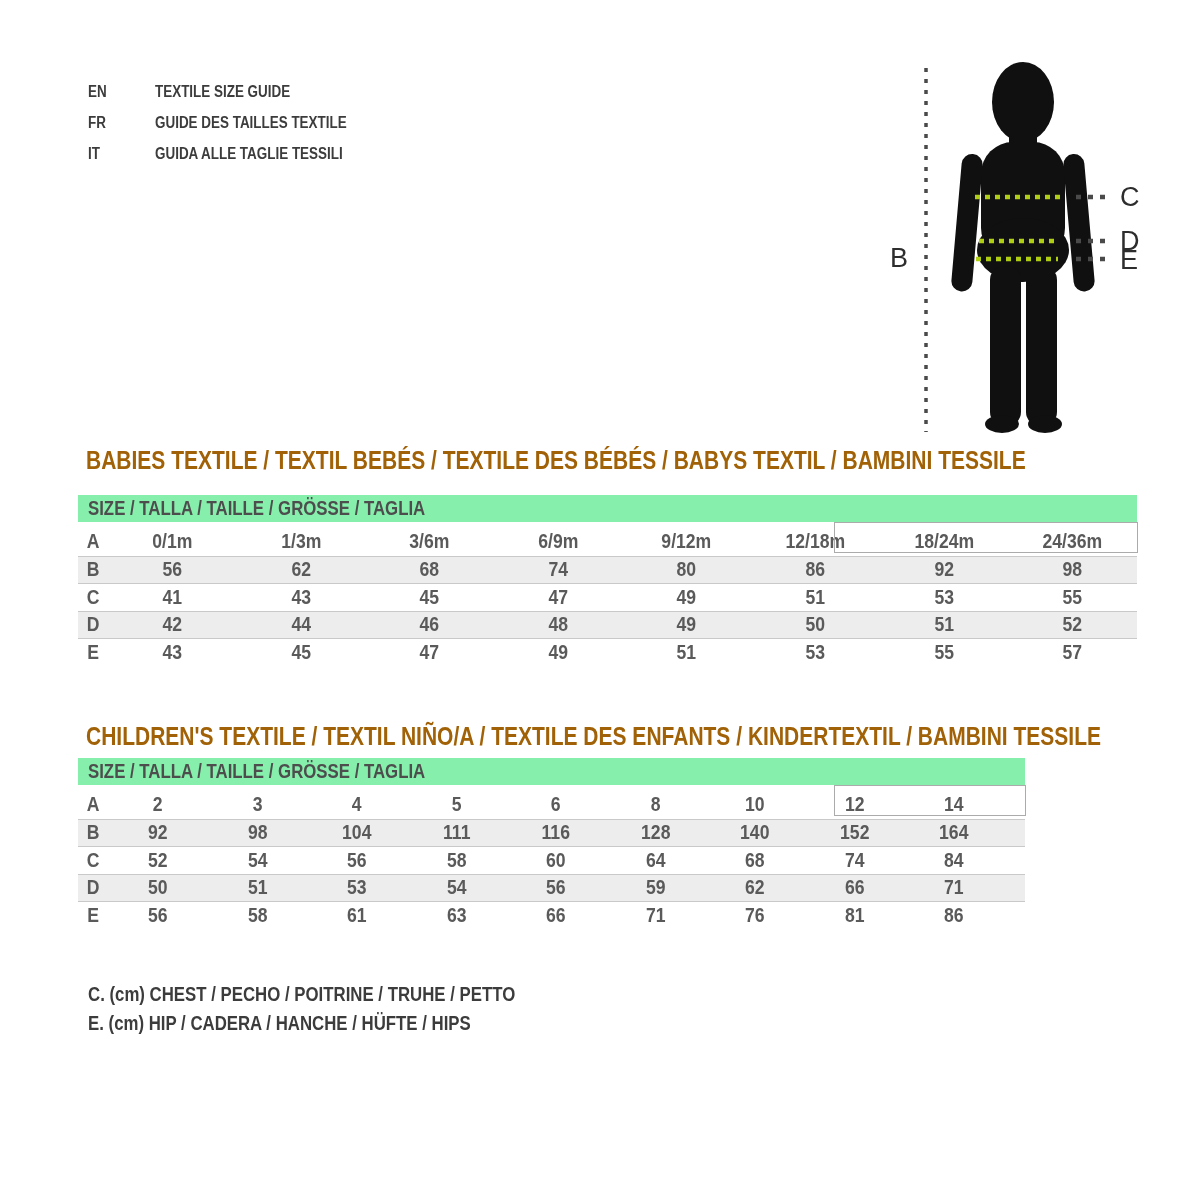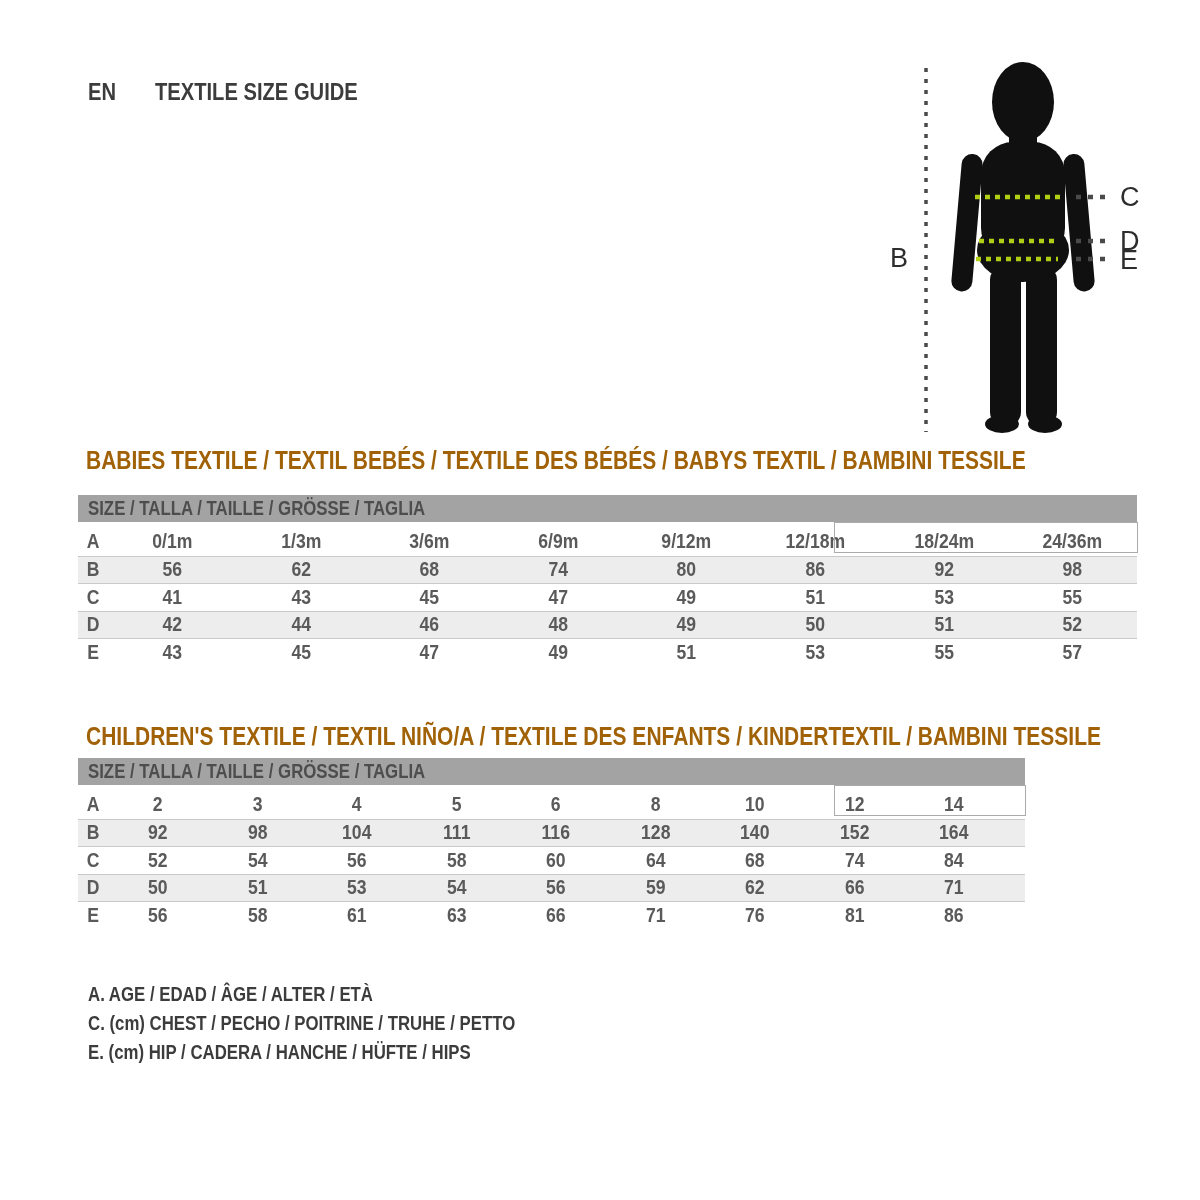--- a/index.html
+++ b/index.html
@@ -6,29 +6,29 @@
   body{
     width:1200px;height:1200px;background:#ffffff;position:relative;
     font-family:"Liberation Sans",sans-serif;font-weight:bold;
     -webkit-font-smoothing:antialiased;overflow:hidden;
   }
   .abs{position:absolute;}
   .cond{display:inline-block;transform:scaleX(0.84);transform-origin:0 50%;white-space:nowrap;}
 
   
   .lang-block{left:88px;top:76px;}
-  .lang-row{height:31px;display:flex;align-items:center;font-size:24px;color:#3c3c3c;}
+  .lang-row{height:31px;display:flex;align-items:center;font-size:16px;color:#3c3c3c;}
   .lang-code{width:67px;flex:0 0 67px;}
 
   
   .heading{font-size:25px;color:#a16207;}
 
   
   .table{position:absolute;background:#ffffff;}
-  .size-header{height:27px;background:#a3a3a3;color:#4d4d4d;font-size:20px;
+  .size-header{height:27px;background:#86efac;color:#4d4d4d;font-size:20px;
     display:flex;align-items:center;padding-left:10px;box-sizing:border-box;}
   .gap{height:6px;}
   .tr{display:flex;height:27.5px;align-items:center;box-sizing:border-box;}
   .tr + .tr{border-top:1px solid #c9c9c9;}
   .tr.alt{background:#ededed;}
   .tc{text-align:center;font-size:20px;color:#5a5a5a;transform:scaleX(0.88);}
   .bt .tc{width:128.6px;flex:0 0 128.6px;}
   .ct .tc{width:99.5px;flex:0 0 99.5px;}
   .table .tc.lab{width:30px;flex:0 0 30px;}
   .hl{position:absolute;border:1px solid #ababab;background:transparent;}
@@ -42,20 +42,28 @@
   .figure svg{display:block;}
   .fig-label{font-family:"Liberation Sans",sans-serif;font-weight:normal;font-size:27px;fill:#2d2d2d;}
 </style>
 </head>
 <body>
 
 <div class="abs lang-block">
   <div class="lang-row">
     <span class="lang-code"><span class="cond">EN</span></span>
     <span class="cond">TEXTILE SIZE GUIDE</span>
+  </div>
+  <div class="lang-row">
+    <span class="lang-code"><span class="cond">FR</span></span>
+    <span class="cond">GUIDE DES TAILLES TEXTILE</span>
+  </div>
+  <div class="lang-row">
+    <span class="lang-code"><span class="cond">IT</span></span>
+    <span class="cond">GUIDA ALLE TAGLIE TESSILI</span>
   </div>
 </div>
 
 <div class="abs figure">
   <svg width="300" height="420" viewBox="0 0 300 420">
     <line x1="46" y1="28" x2="46" y2="392" stroke="#4a4a4a" stroke-width="3.5" stroke-dasharray="4 7"></line>
     <text class="fig-label" x="10" y="227">B</text>
     <g fill="#101010">
       <ellipse cx="143" cy="62" rx="31" ry="40"></ellipse>
       <rect x="129" y="90" width="28" height="24"></rect>
@@ -214,21 +222,18 @@
     <div class="tc">71</div>
     <div class="tc">76</div>
     <div class="tc">81</div>
     <div class="tc">86</div>
   </div>
   <div class="hl" style="left:756px;top:27px;width:190px;height:29px;"></div>
 </div>
 
 <div class="abs legend">
   <div class="legend-line">
-      <span class="cond">A. AGE / EDAD / ÂGE / ALTER / ETÀ</span>
-    </div>
-  <div class="legend-line">
       <span class="cond">C. (cm) CHEST / PECHO / POITRINE / TRUHE / PETTO</span>
     </div>
   <div class="legend-line">
       <span class="cond">E. (cm) HIP / CADERA / HANCHE / HÜFTE / HIPS</span>
     </div>
 </div>
 
 </body></html>

